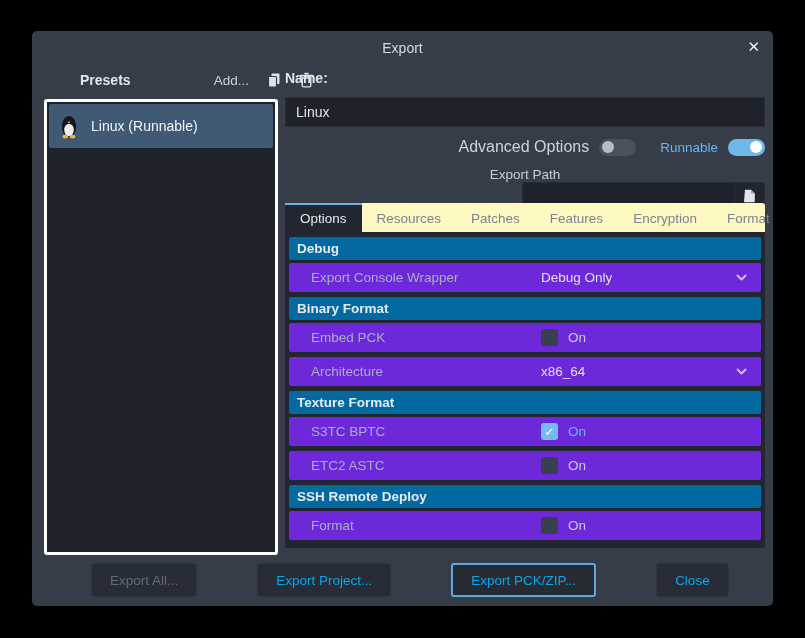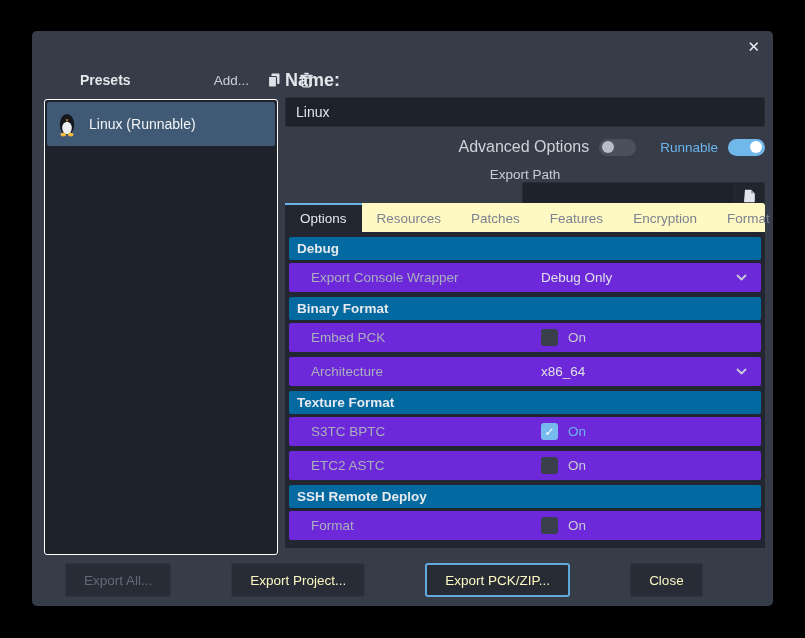--- a/index.html
+++ b/index.html
@@ -28,32 +28,32 @@
   
   .presets-header {
     position: absolute; left: 12px; top: 36px; width: 234px; height: 26px;
     display: flex; align-items: center; margin-left: 36px;
   }
   .presets-title { font-weight: bold; font-size: 14px; color: #e3e6ea; }
   .add-label { margin-left: auto; font-size: 13.5px; color: #ccd1d8; cursor: pointer; }
   .icon-btn { margin-left: 17px; display: flex; align-items: center; cursor: pointer; }
   .preset-list {
     position: absolute; left: 12px; top: 68px; width: 234px; height: 456px;
-    background: #1d222b; border: 1px solid #ffffff; border-radius: 3px;
+    background: #1d222b; border: 3px solid #ffffff; border-radius: 3px;
   }
   .preset-item {
     margin: 2px; height: 44px; border-radius: 2px;
     display: flex; align-items: center; padding: 0 10px; cursor: pointer;
   }
   .preset-item.selected { background: #405a76; }
   .preset-item .plabel { margin-left: 12px; font-size: 14px; color: #f2f4f6; }
 
   
   .right-col { position: absolute; left: 253px; top: 0; width: 480px; }
-  .name-label { position: absolute; top: 39px; left: 0; font-weight: bold; font-size: 18px; color: #e3e6ea; }
+  .name-label { position: absolute; top: 39px; left: 0; font-weight: bold; font-size: 14px; color: #e3e6ea; }
   .name-input {
     position: absolute; top: 66px; left: 0; width: 480px; height: 30px;
     background: #1d222b; border: 1px solid #272c36; border-radius: 2px;
     color: #e0e3e8; font-size: 14px; padding: 0 10px; outline: none;
     font-family: "Liberation Sans", sans-serif;
   }
   .adv-row {
     position: absolute; top: 105px; left: 0; width: 480px; height: 22px;
     display: flex; align-items: center; justify-content: flex-end;
   }
@@ -115,35 +115,36 @@
     margin-left: 9px; cursor: pointer; display: flex; align-items: center; justify-content: center;
   }
   .checkbox.checked { background: #77bbee; }
   .checkbox.checked::after { content: "✓"; color: #fff; font-size: 12px; font-weight: bold; line-height: 1; }
   .on-label { margin-left: 10px; font-size: 13.5px; color: #c6cbd3; }
   .on-label.accent { color: #6cb5ec; }
 
   
   .footer {
     position: absolute; left: 0; top: 532px; width: 741px; height: 34px;
-    display: flex; align-items: center; gap: 60px; padding-left: 33px;
+    display: flex; align-items: center; gap: 60px; padding-left: 59px;
   }
   .btn {
     height: 34px; background: #272c36; border: 1px solid #2e3440; border-radius: 3px;
-    color: #fef9c3; font-size: 13.5px; font-family: "Liberation Sans", sans-serif;
+    color: #0ea5e9; font-size: 13.5px; font-family: "Liberation Sans", sans-serif;
     padding: 0 18px; cursor: pointer; white-space: nowrap;
   }
   .btn.disabled { color: #636a76; cursor: default; }
   .btn.focused { border: 2px solid #5fa9dd; background: #262b34; }
 </style>
 </head>
 <body>
 
 <div class="dialog">
 
+  <div class="dialog-title">Export</div>
   <div class="close-x">✕</div>
 
   <div class="presets-header">
     <span class="presets-title">Presets</span>
     <span class="add-label">Add...</span>
     <span class="icon-btn">
       <svg width="16" height="16" viewBox="0 0 16 16">
         <rect x="5.5" y="1.5" width="8" height="10.5" rx="1" fill="#dfe3e9"></rect>
         <rect x="2.5" y="4.5" width="8" height="10.5" rx="1" fill="#dfe3e9" stroke="#363d49" stroke-width="1.2"></rect>
       </svg>

